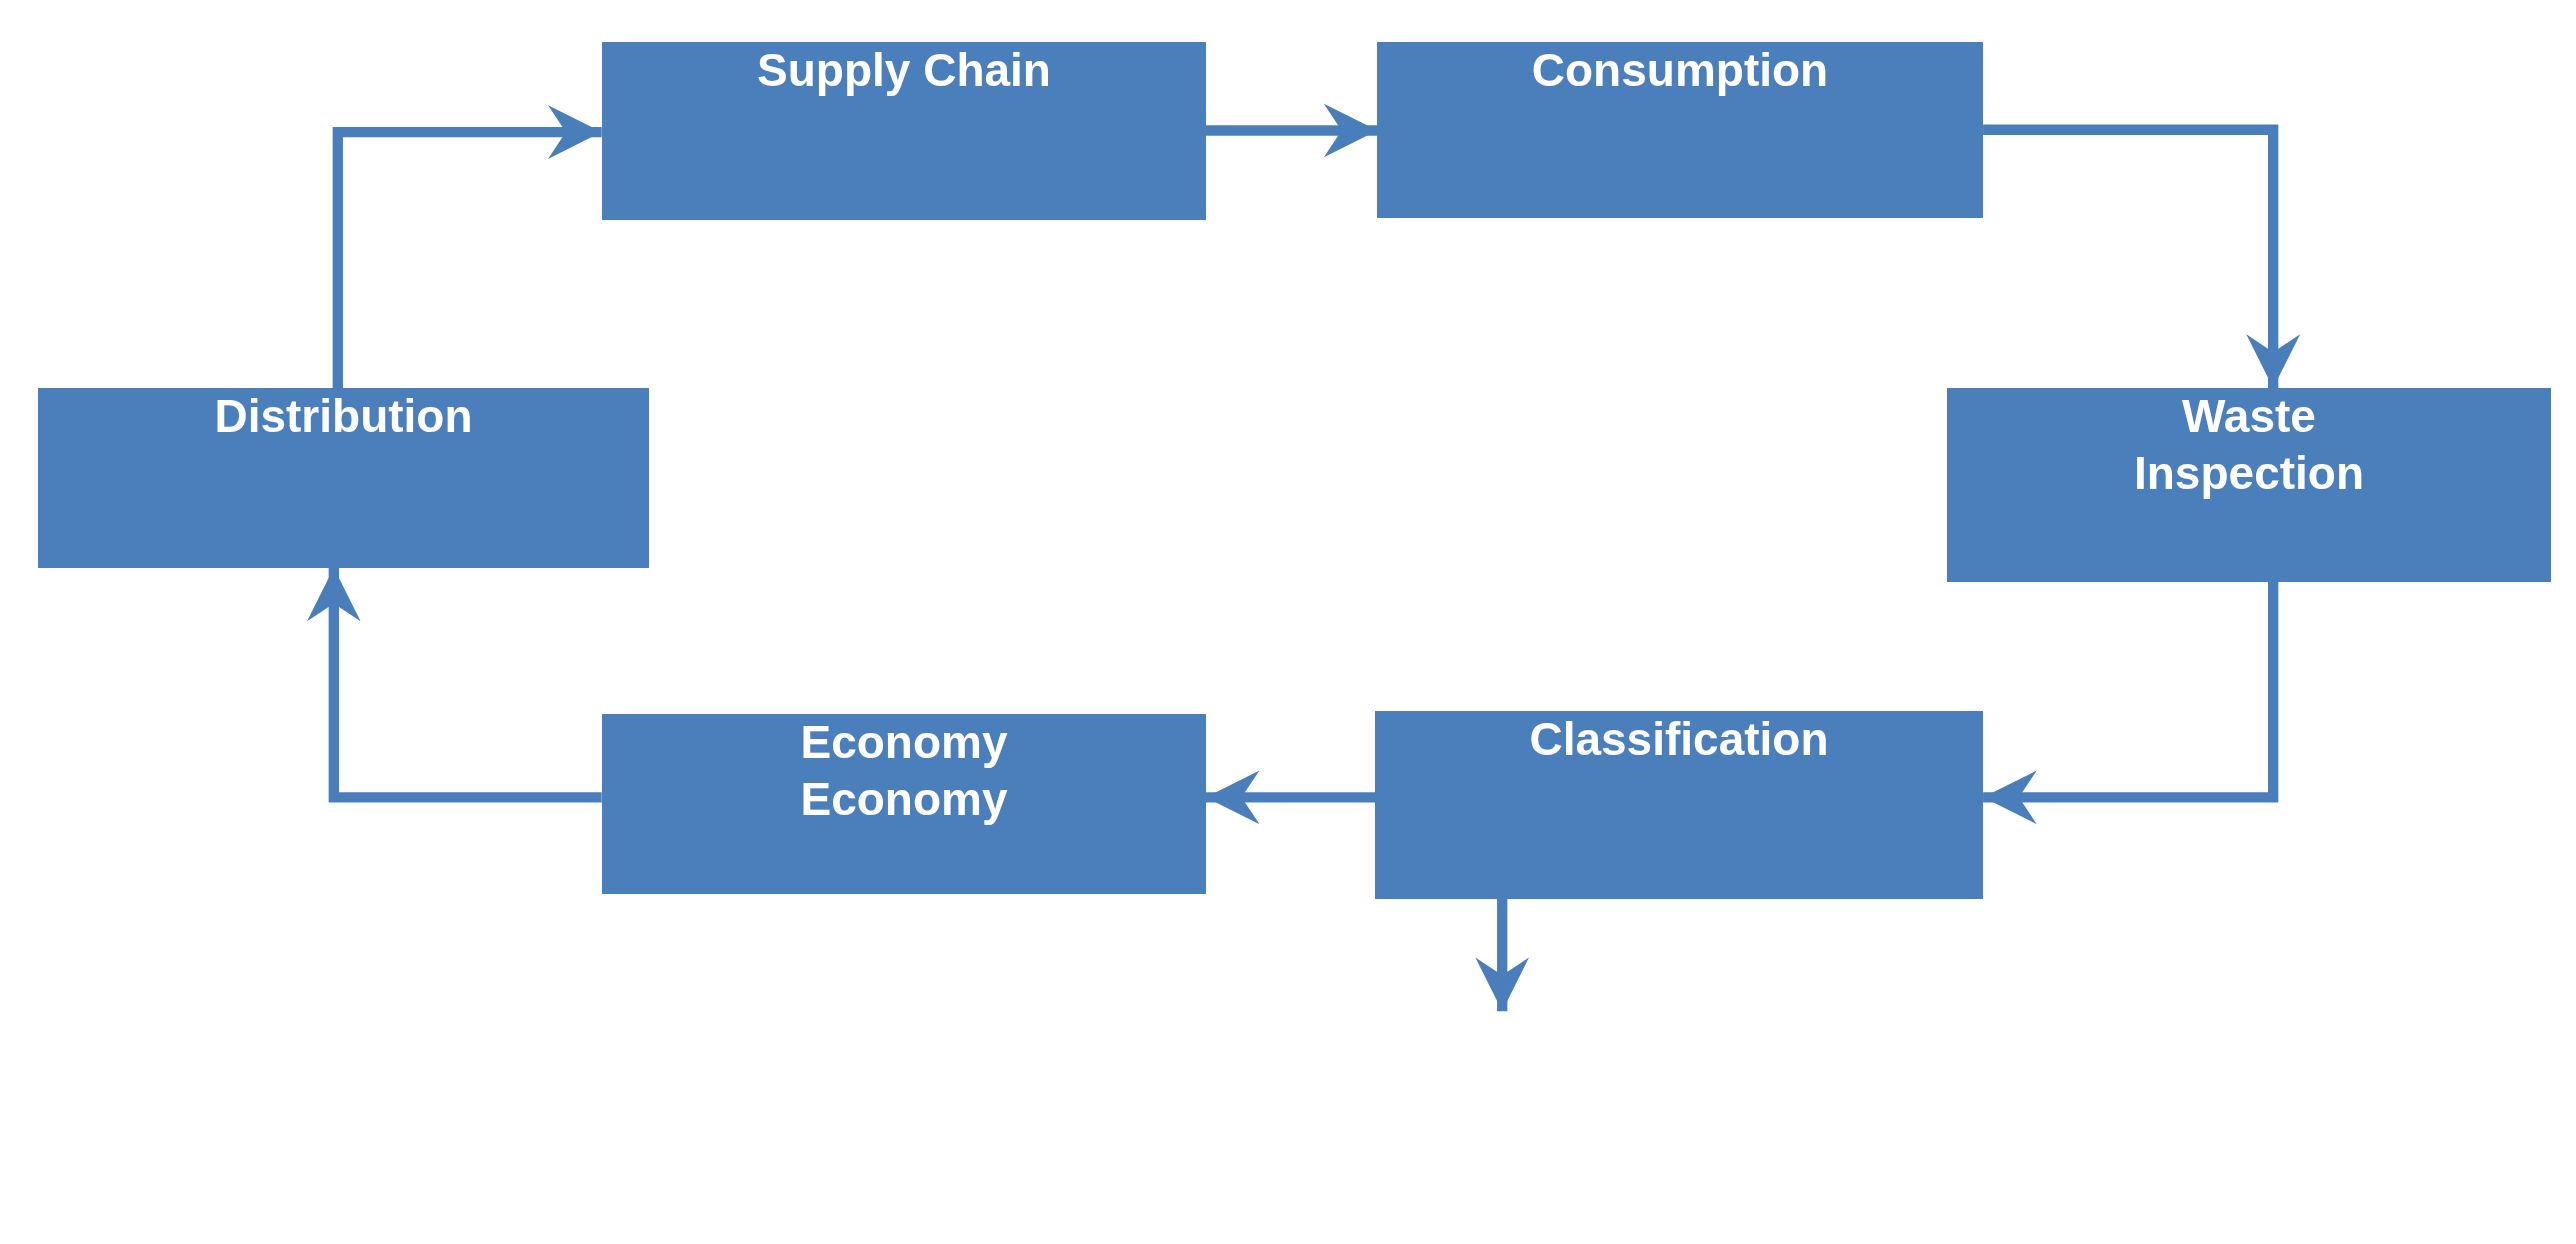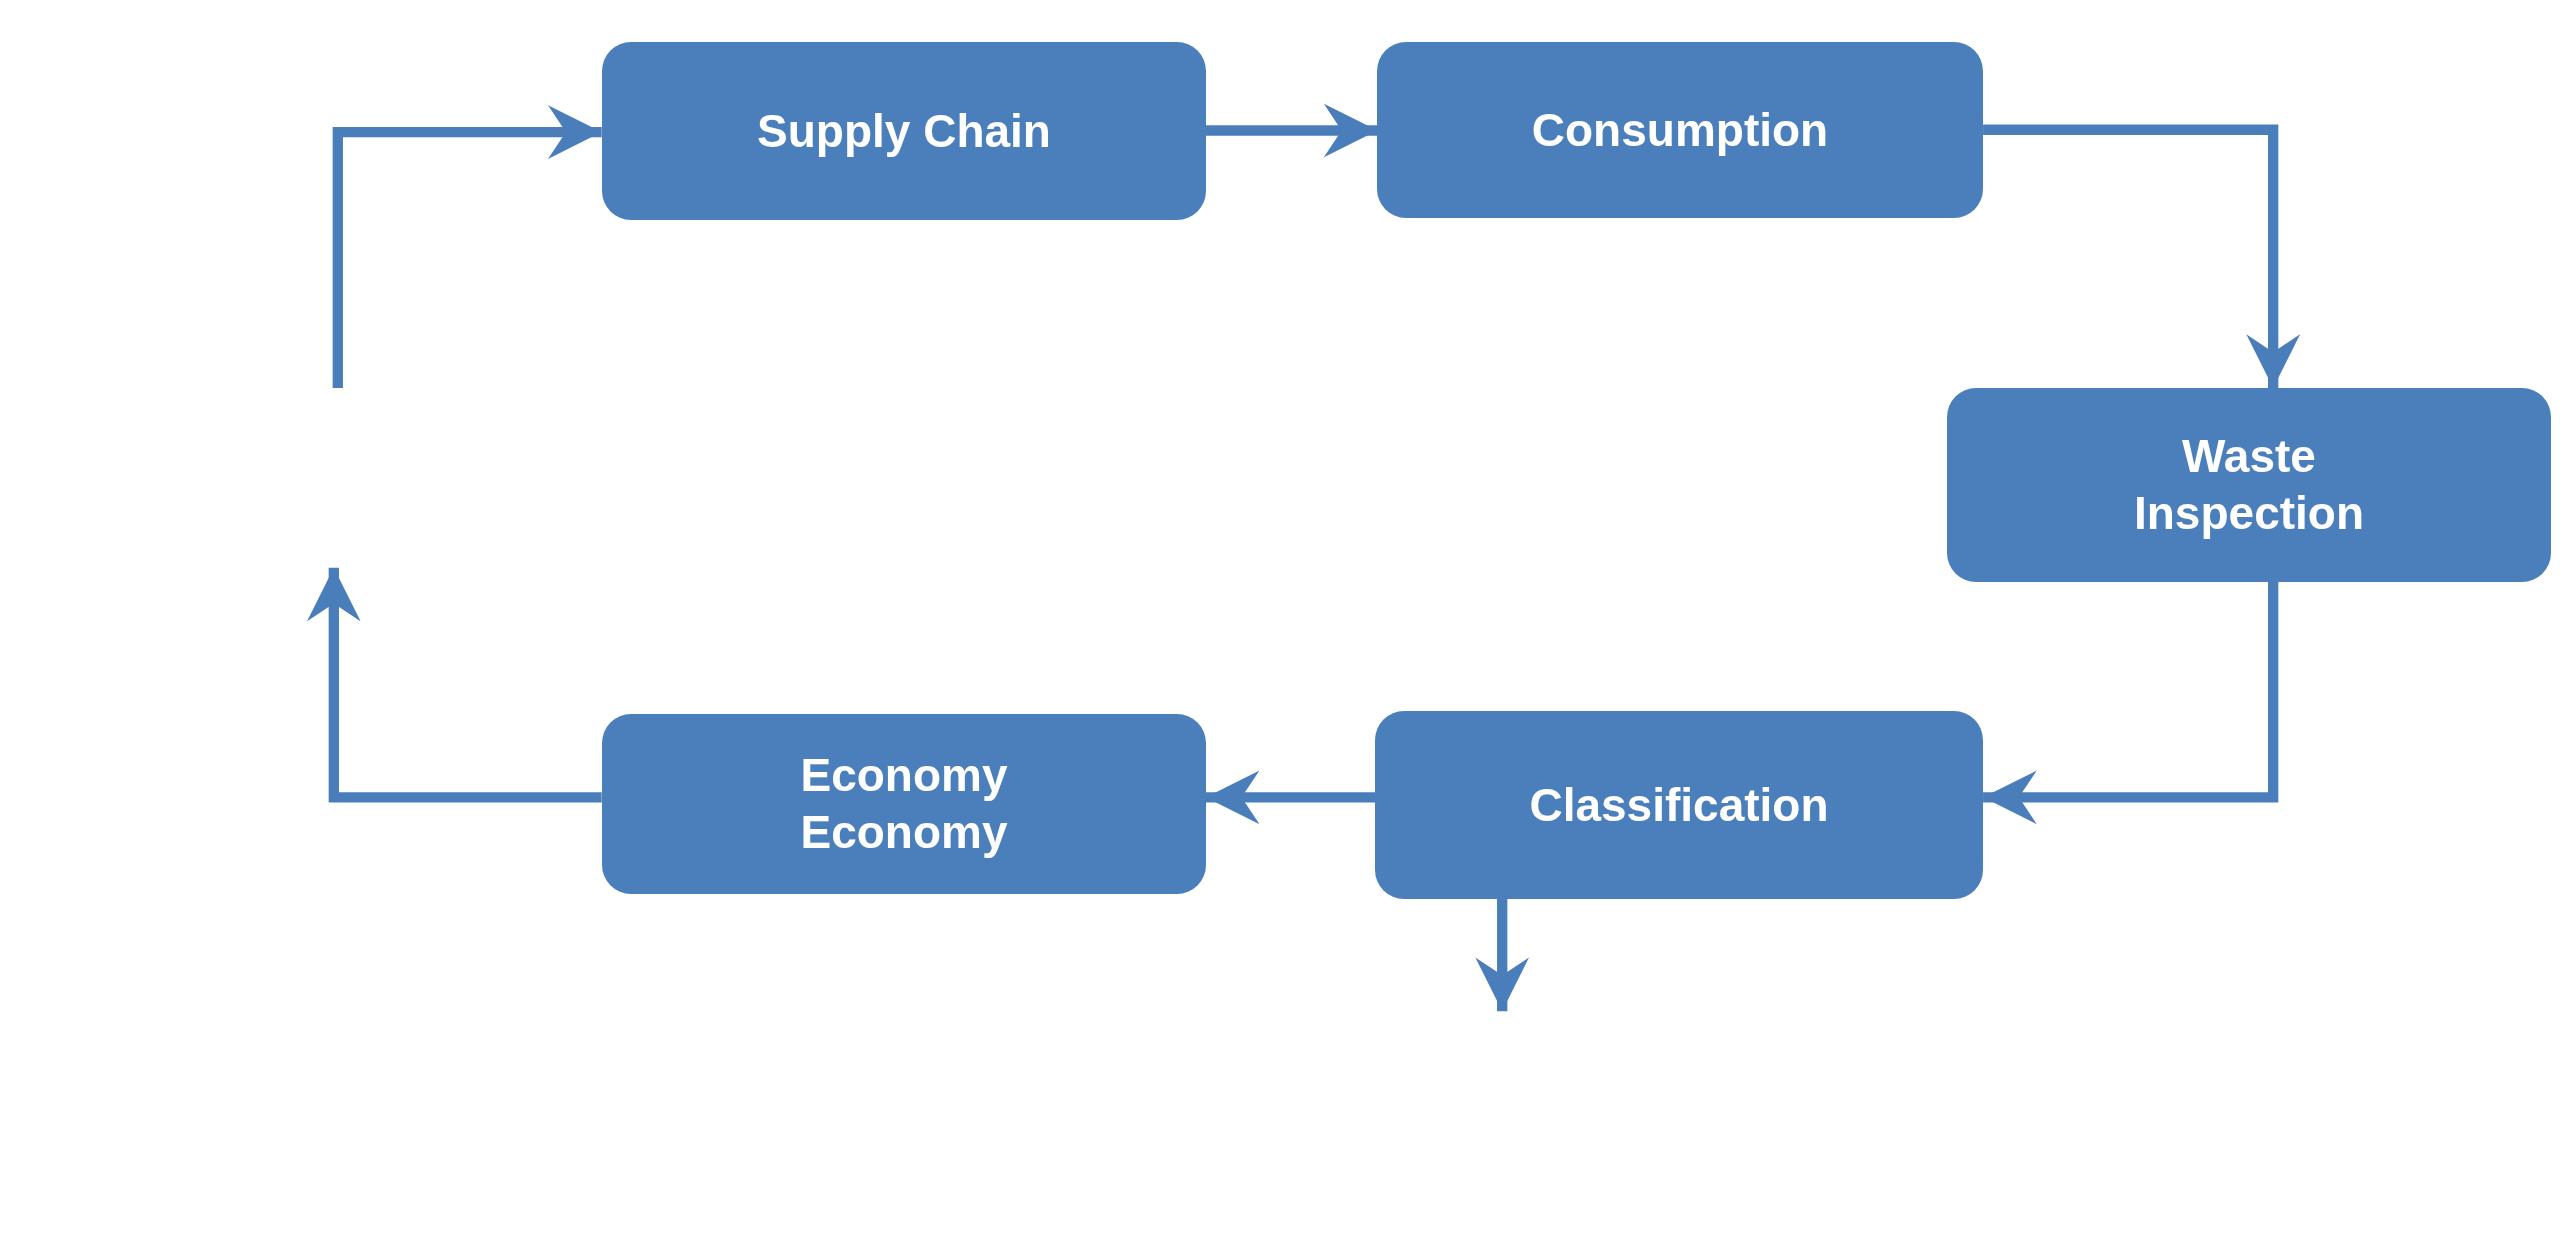--- a/index.html
+++ b/index.html
@@ -34,26 +34,25 @@
   .arrowhead {
     fill: var(--arrow-color, #4A7EBB);
   }
   .node {
     position: absolute;
     background: var(--node-fill, #4B7FBC);
     color: var(--node-text, #ffffff);
     display: flex;
     flex-direction: column;
     align-items: center;
-    justify-content: center;
+    justify-content: flex-start;
     text-align: center;
     font-weight: bold;
     font-size: 46px;
     line-height: 57px;
-    border-radius: 29px;
   }
   .node span { display: block; }
 
   
   .n-supply      { left:  602px; top:   42px; width: 604px; height: 178px; }
   .n-consumption { left: 1377px; top:   42px; width: 606px; height: 176px; }
   .n-waste       { left: 1947px; top:  388px; width: 604px; height: 194px; }
   .n-distribution{ left:   38px; top:  388px; width: 611px; height: 180px; }
   .n-economy     { left:  602px; top:  714px; width: 604px; height: 180px; }
   .n-inspection  { left: 1375px; top:  711px; width: 608px; height: 188px; }
@@ -85,20 +84,23 @@
 
   <div class="node n-consumption">
     <span>Consumption</span>
   </div>
 
   <div class="node n-waste">
     <span>Waste</span>
     <span>Inspection</span>
   </div>
 
+  <div class="node n-distribution">
+    <span>Distribution</span>
+  </div>
 
   <div class="node n-economy">
     <span>Economy</span>
     <span>Economy</span>
   </div>
 
   <div class="node n-inspection">
     <span>Classification</span>
   </div>
 

